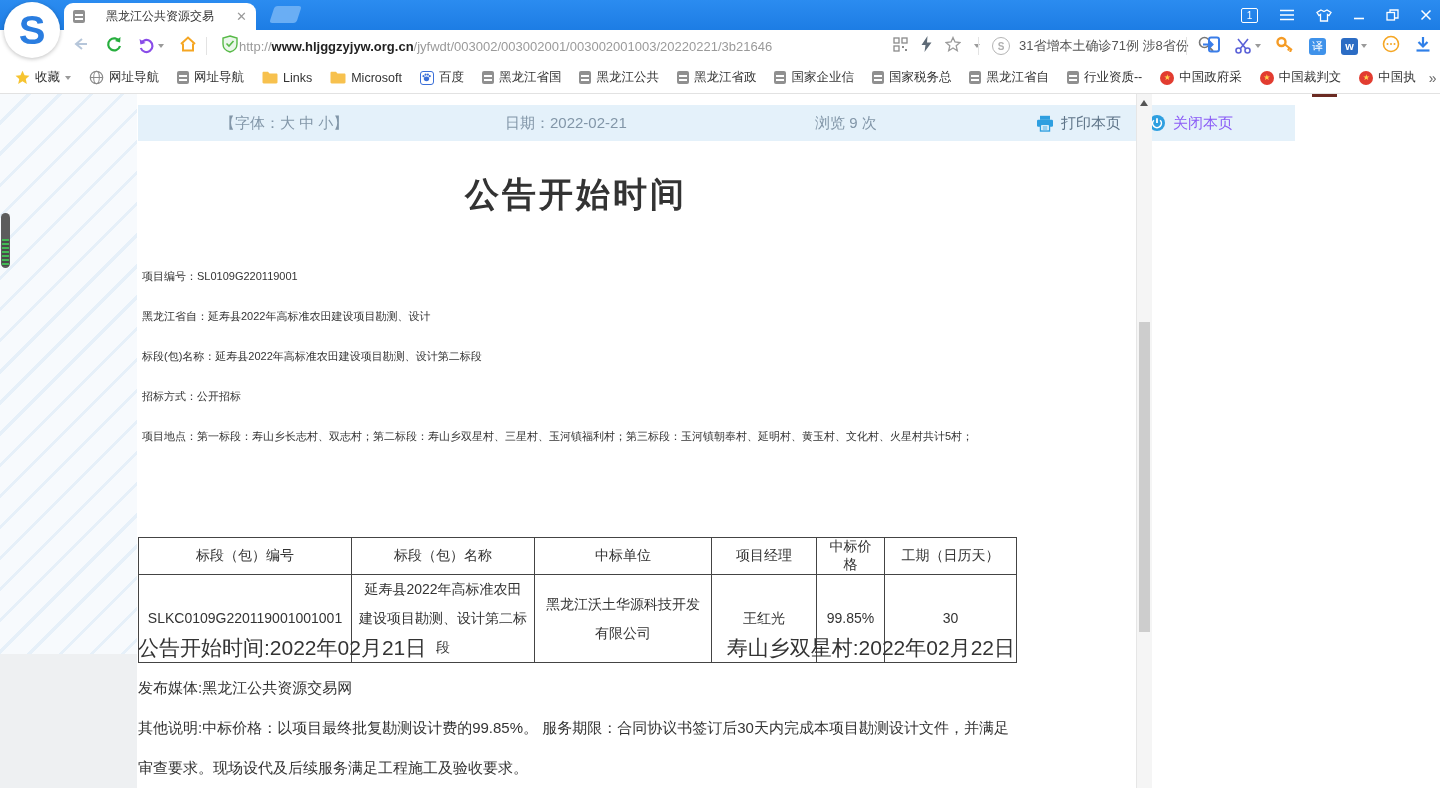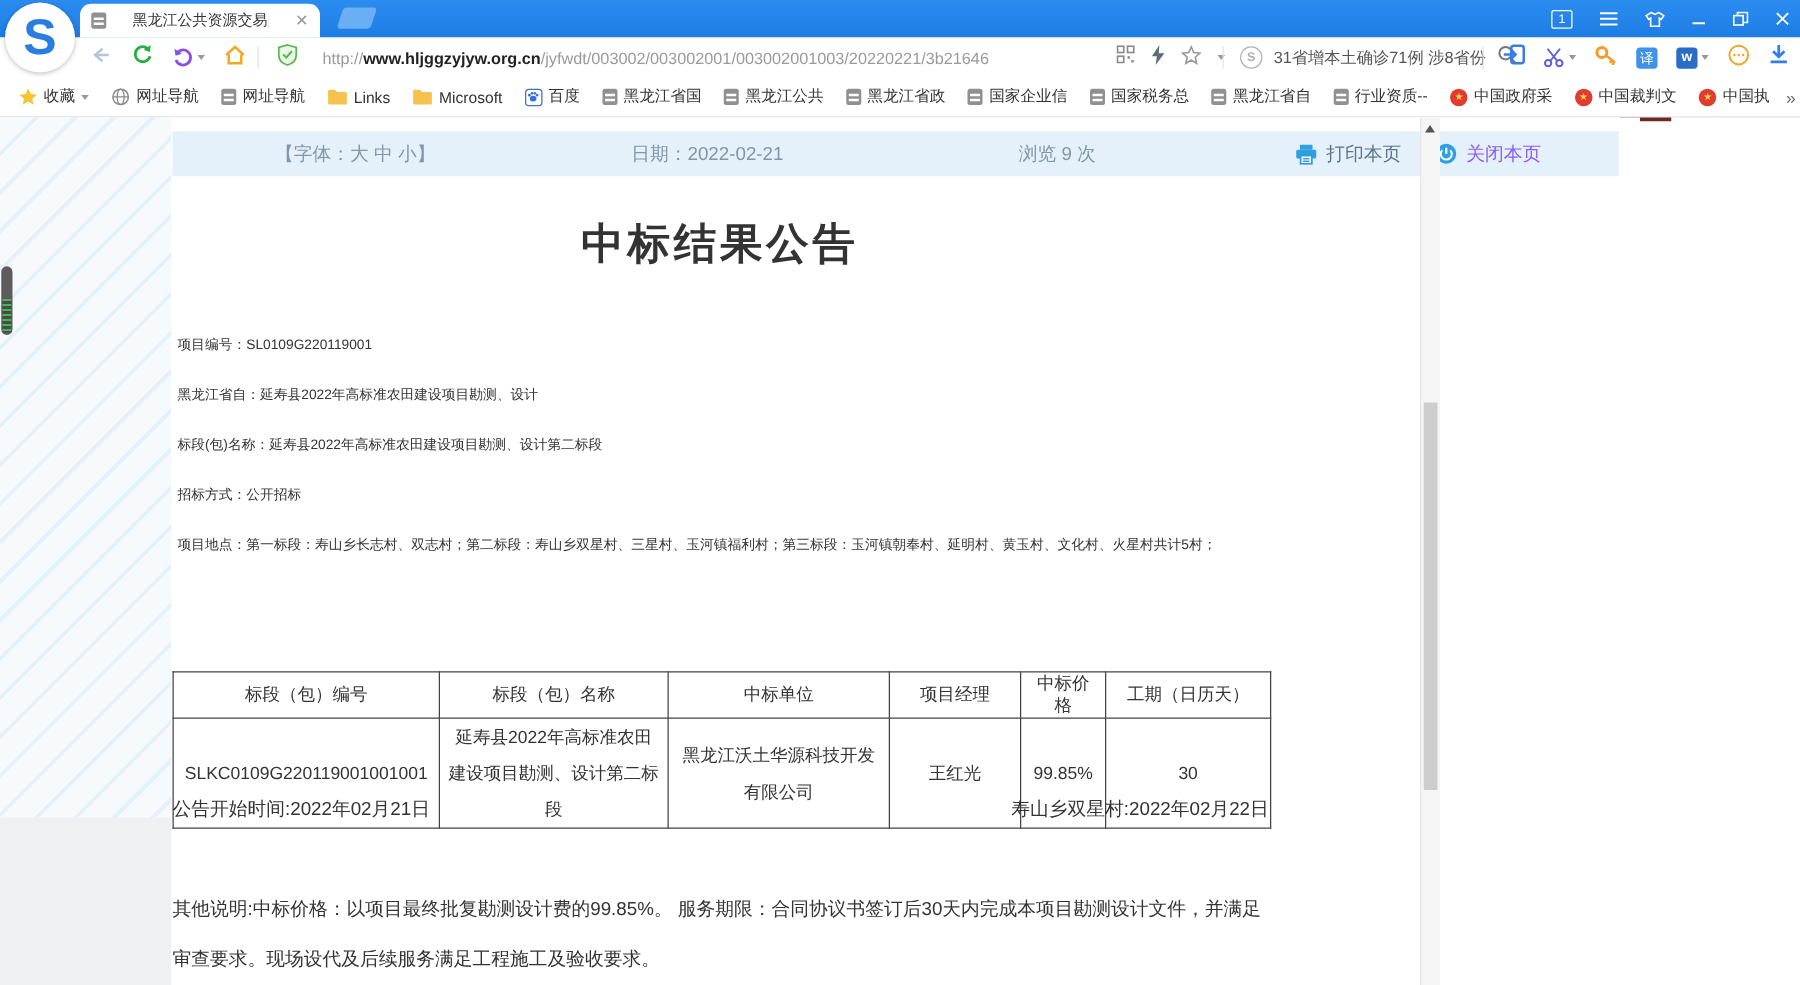--- a/index.html
+++ b/index.html
@@ -79,21 +79,21 @@
   .arttitle{position:absolute;top:78px;left:0;width:878px;text-align:center;font-size:34px;
             font-weight:700;color:#333;letter-spacing:3px;}
   .paras{position:absolute;top:162px;left:5px;width:1010px;font-size:11px;color:#333;}
   .paras p{margin:0;line-height:40px;}
   .bidtable{position:absolute;top:443px;left:1px;border-collapse:collapse;font-size:14px;color:#333;
             table-layout:fixed;width:878px;text-align:center;}
   .bidtable th,.bidtable td{border:1px solid #444;font-weight:400;padding:0 6px;}
   .bidtable th{height:29px;}
   .bidtable td{height:62px;line-height:29px;}
   .timesrow{position:absolute;top:534px;left:1px;width:877px;display:flex;
-            justify-content:space-between;font-size:15px;color:#333;line-height:40px;}
+            justify-content:space-between;font-size:21px;color:#333;line-height:40px;}
   .media{position:absolute;top:574px;left:1px;font-size:15px;color:#333;line-height:40px;}
   .other{position:absolute;top:614px;left:1px;width:877px;font-size:15px;color:#333;line-height:40px;}
 </style>
 </head>
 <body>
 
 <div class="tabbar">
   <div class="tab">
     <span class="doc">
         <i></i>
@@ -154,21 +154,21 @@
         <span class="caret"></span>
       </span>
     <span><svg width="18" height="16" viewBox="0 0 18 16">
           <path d="M2 8 L9 1.5 L16 8" fill="none" stroke="#f5a623" stroke-width="2"></path>
           <path d="M4 7.5 V14.5 H14 V7.5" fill="none" stroke="#f5a623" stroke-width="2"></path>
         </svg></span>
   </div>
   <div class="tgroup" style="left:206px;">
       <span class="vdiv"></span>
     </div>
-  <div class="tgroup" style="left:222px;gap:20px;">
+  <div class="tgroup" style="left:222px;gap:1px;">
     <span><svg width="16" height="18" viewBox="0 0 16 18">
           <path d="M8 1 L15 3 V9 C15 13.5 11.5 16 8 17 C4.5 16 1 13.5 1 9 V3 Z" fill="#eaf6ea" stroke="#57b947" stroke-width="1.4"></path>
           <path d="M4.5 8.5 L7 11 L11.5 6" fill="none" stroke="#57b947" stroke-width="1.6"></path>
         </svg></span>
     <span class="urltext"><span class="scheme">http://</span><span class="host">www.hljggzyjyw.org.cn</span><span class="path">/jyfwdt/003002/003002001/003002001003/20220221/3b21646</span></span>
   </div>
   <div class="tgroup" style="left:893px;gap:13px;">
     <span><svg width="15" height="15" viewBox="0 0 15 15">
           <rect x="1" y="1" width="5" height="5" fill="none" stroke="#8a8a8a" stroke-width="1.3"></rect>
           <rect x="9" y="1" width="5" height="5" fill="none" stroke="#8a8a8a" stroke-width="1.3"></rect>
@@ -377,21 +377,21 @@
       <span class="mi m-close">
         <svg width="18" height="18" viewBox="0 0 18 18">
             <circle cx="9" cy="9" r="8" fill="#2e9fe0"></circle>
             <path d="M9 4.2 V9" stroke="#fff" stroke-width="1.8"></path>
             <path d="M5.8 6.2 A4.4 4.4 0 1 0 12.2 6.2" fill="none" stroke="#fff" stroke-width="1.6"></path>
           </svg>
         <span>关闭本页</span>
       </span>
     </div>
 
-    <div class="arttitle">中标结果公告</div>
+    <div class="arttitle">公告开始时间</div>
 
     <div class="paras">
       <p>项目编号：SL0109G220119001</p>
       <p>黑龙江省自：延寿县2022年高标准农田建设项目勘测、设计</p>
       <p>标段(包)名称：延寿县2022年高标准农田建设项目勘测、设计第二标段</p>
       <p>招标方式：公开招标</p>
       <p style="width:876px;">项目地点：第一标段：寿山乡长志村、双志村；第二标段：寿山乡双星村、三星村、玉河镇福利村；第三标段：玉河镇朝奉村、延明村、黄玉村、文化村、火星村共计5村；</p>
     </div>
 
     <table class="bidtable">
@@ -420,20 +420,21 @@
         <td>99.85%</td>
         <td>30</td>
       </tr>
     </tbody>
       </table>
 
     <div class="timesrow">
       <span>公告开始时间:2022年02月21日</span>
       <span>寿山乡双星村:2022年02月22日</span>
     </div>
+    <div class="media">发布媒体:黑龙江公共资源交易网</div>
     <div class="other">其他说明:中标价格：以项目最终批复勘测设计费的99.85%。 服务期限：合同协议书签订后30天内完成本项目勘测设计文件，并满足审查要求。现场设代及后续服务满足工程施工及验收要求。</div>
   </div>
 
   <div class="sidehandle">
       <span class="green"></span>
     </div>
 
   <div class="scrollbar">
     <span class="scroll-up"></span>
     <span class="scroll-thumb"></span>

